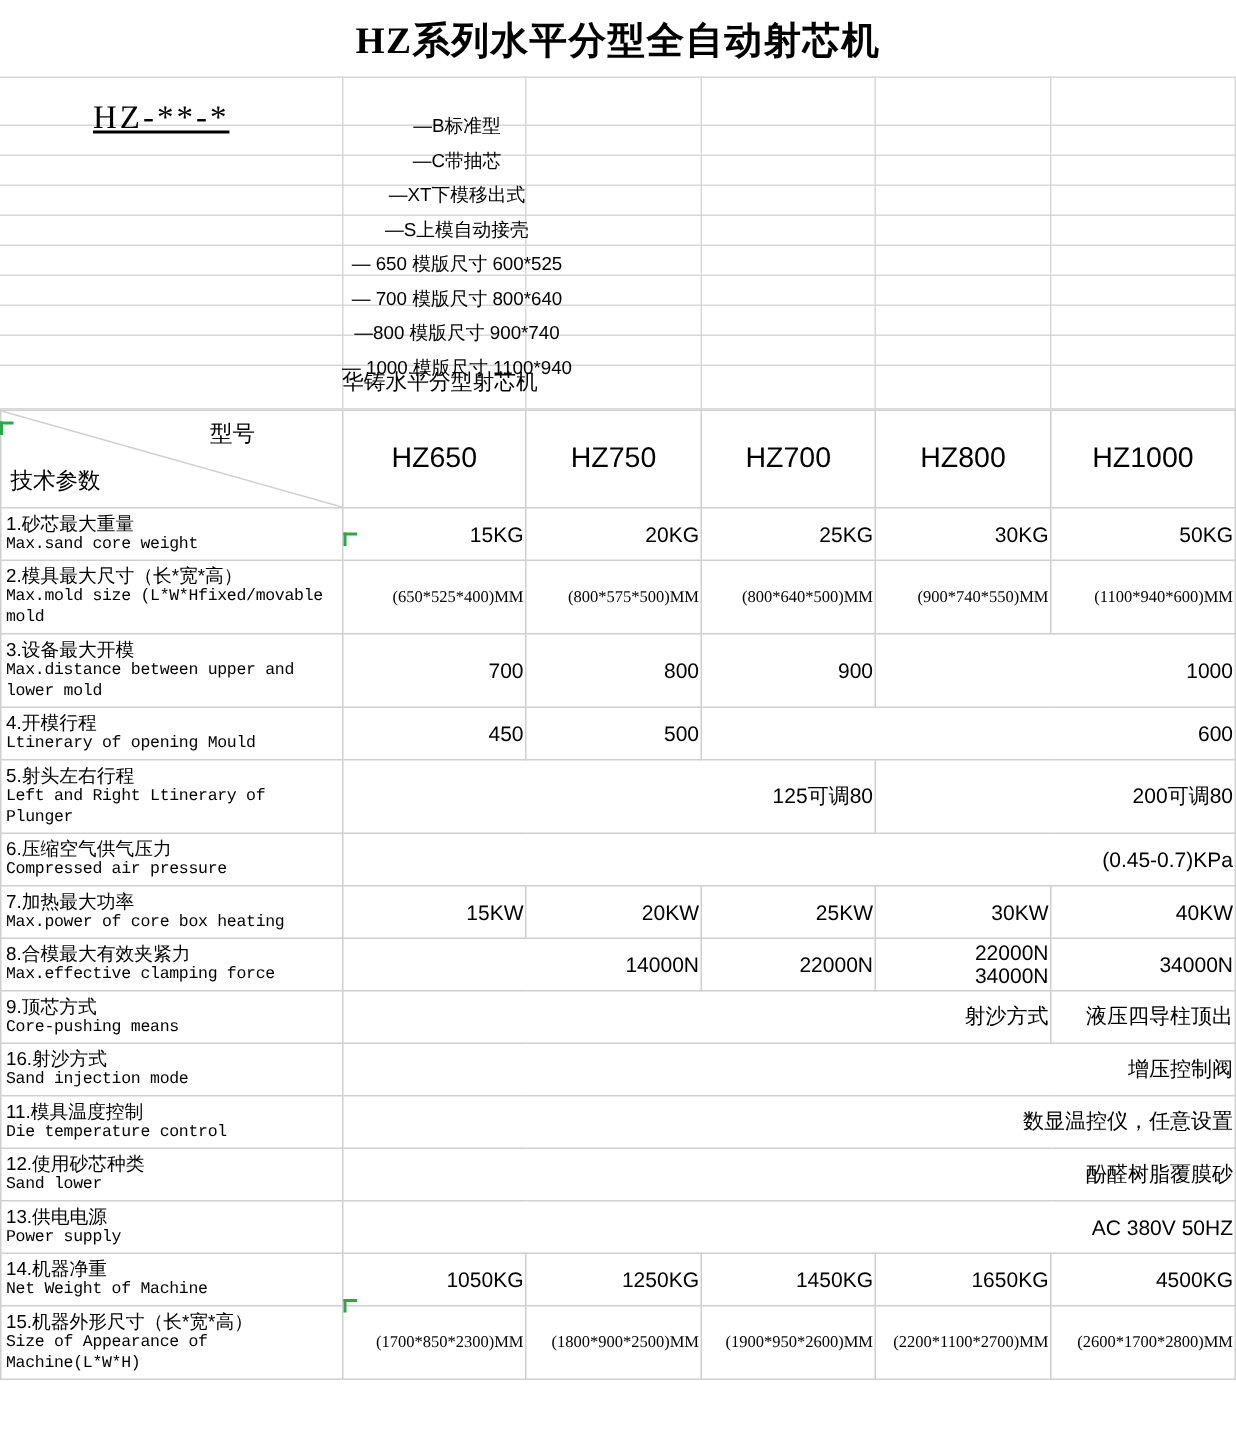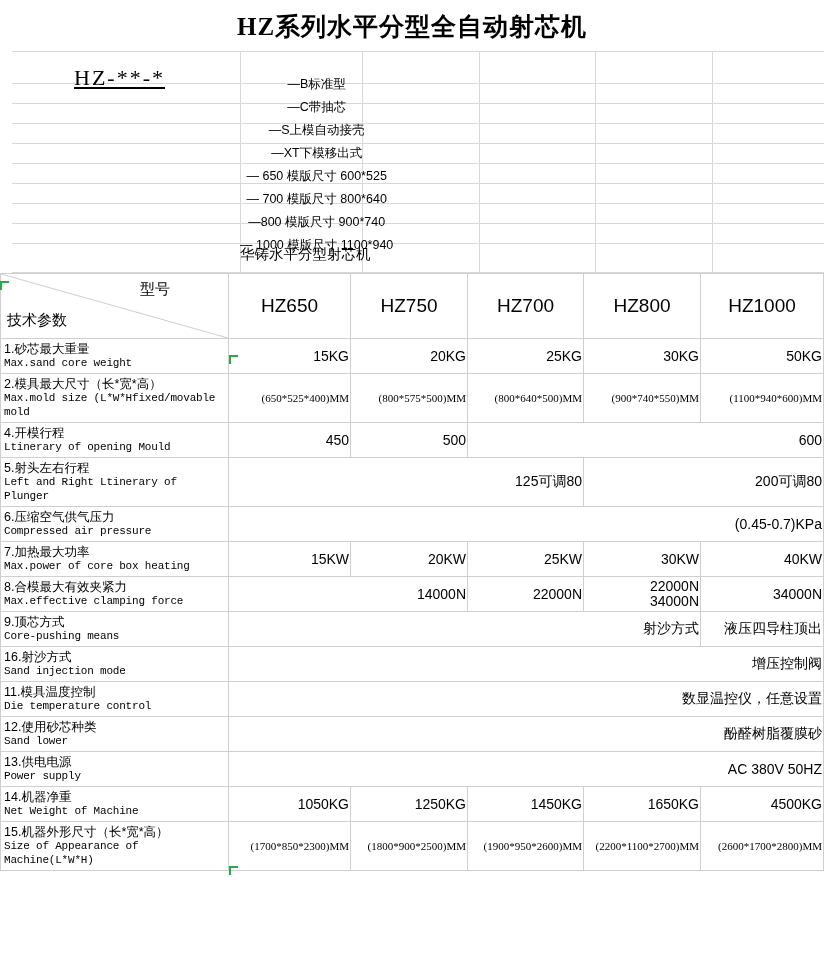--- a/index.html
+++ b/index.html
@@ -26,21 +26,20 @@
     font-size: 25px;
     font-weight: bold;
     letter-spacing: 1px;
     padding-top: 10px;
     padding-bottom: 8px;
   }
   
   .model-block {
     position: relative;
     height: 222px;
-    margin-left: 12px;
   }
   .model-code {
     position: absolute;
     left: 62px;
     top: 14px;
     font-family: "Liberation Serif", serif;
     font-size: 22px;
     letter-spacing: 2px;
     text-decoration: underline;
   }
@@ -188,22 +187,22 @@
     <div class="grid-h" style="top:152px;width:824px;"></div>
     <div class="grid-h" style="top:172px;width:824px;"></div>
     <div class="grid-h" style="top:192px;width:824px;"></div>
     <div class="grid-h" style="top:221px;width:824px;"></div>
 
     <div class="model-code">HZ-**-*</div>
 
     <div class="legend">
       <div>—B标准型</div>
       <div>—C带抽芯</div>
+      <div>—XT下模移出式</div>
       <div>—S上模自动接壳</div>
-      <div>—XT下模移出式</div>
       <div>— 650  模版尺寸 600*525</div>
       <div>— 700 模版尺寸  800*640</div>
       <div>—800  模版尺寸  900*740</div>
       <div>— 1000 模版尺寸 1100*940</div>
     </div>
 
     <div class="brandline">华铸水平分型射芯机</div>
   </div>
 
   <table class="spec">
@@ -247,20 +246,30 @@
             <span class="en">Max.mold size (L*W*Hfixed/movable mold</span>
           </td>
           <td class="val small">(650*525*400)MM</td>
           <td class="val small">(800*575*500)MM</td>
           <td class="val small">(800*640*500)MM</td>
           <td class="val small">(900*740*550)MM</td>
           <td class="val small">(1100*940*600)MM</td>
         </tr>
         <tr>
           <td class="rowlabel">
+            <span class="cn">3.设备最大开模</span>
+            <span class="en">Max.distance between upper and lower mold</span>
+          </td>
+          <td class="val">700</td>
+          <td class="val">800</td>
+          <td class="val">900</td>
+          <td class="val" colspan="2">1000</td>
+        </tr>
+        <tr>
+          <td class="rowlabel">
             <span class="cn">4.开模行程</span>
             <span class="en">Ltinerary of opening Mould</span>
           </td>
           <td class="val">450</td>
           <td class="val">500</td>
           <td class="val" colspan="3">600</td>
         </tr>
         <tr>
           <td class="rowlabel">
             <span class="cn">5.射头左右行程</span>

